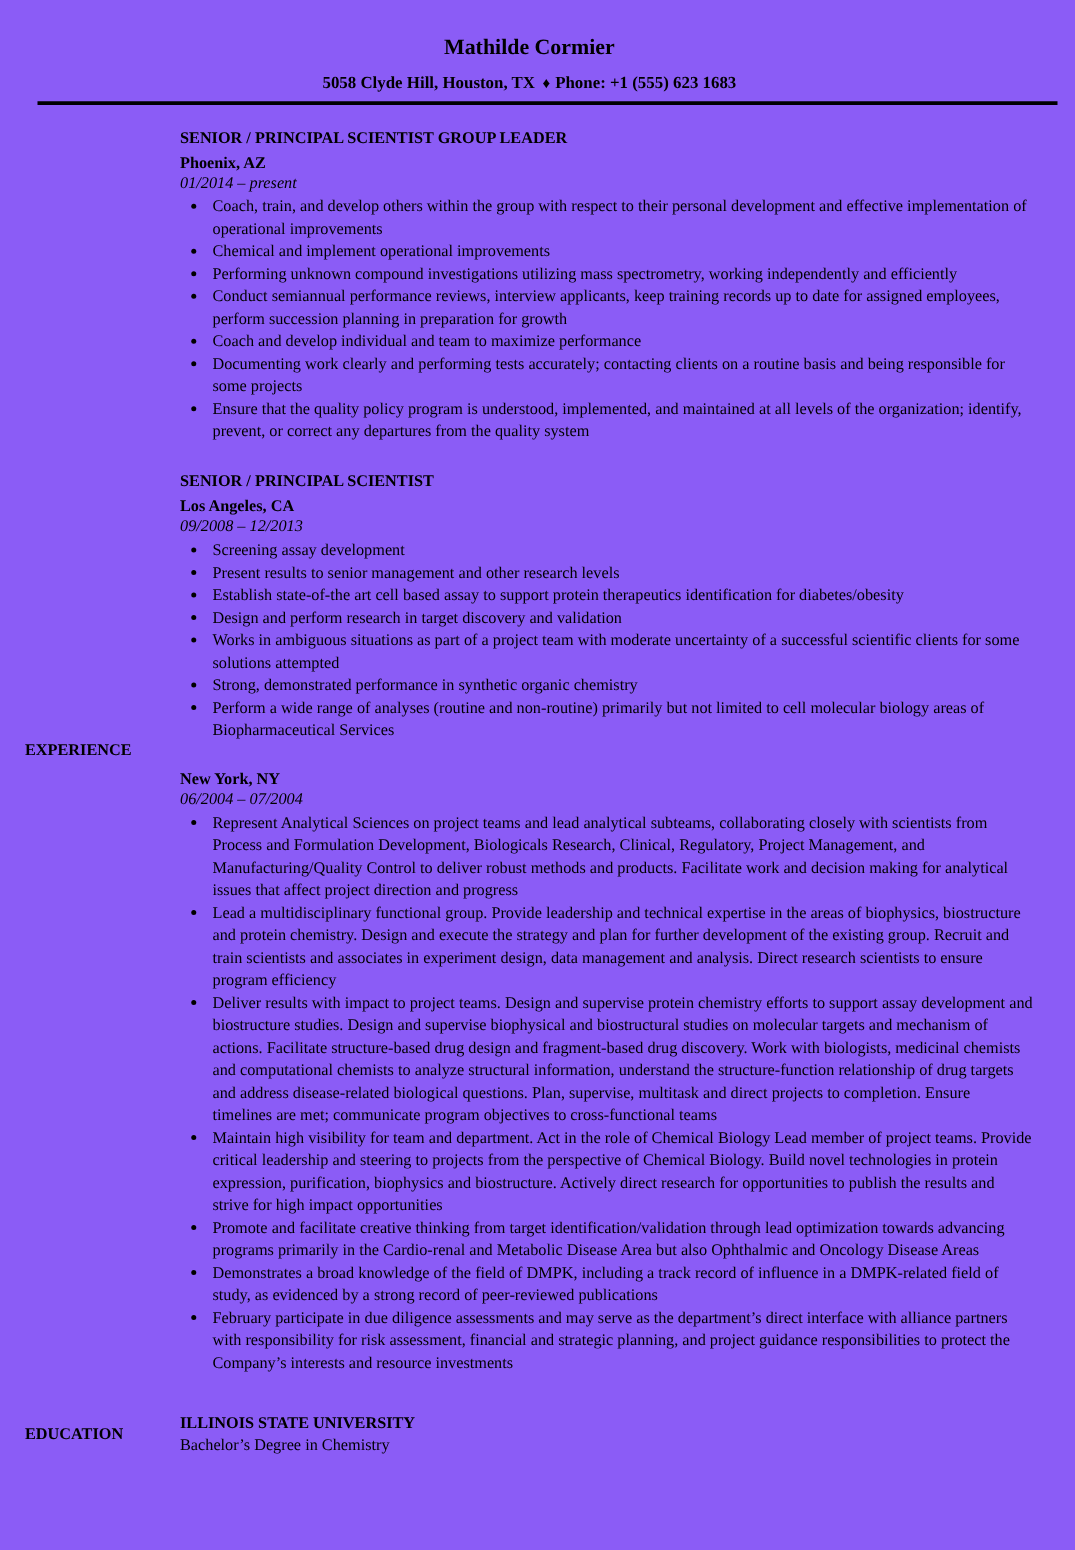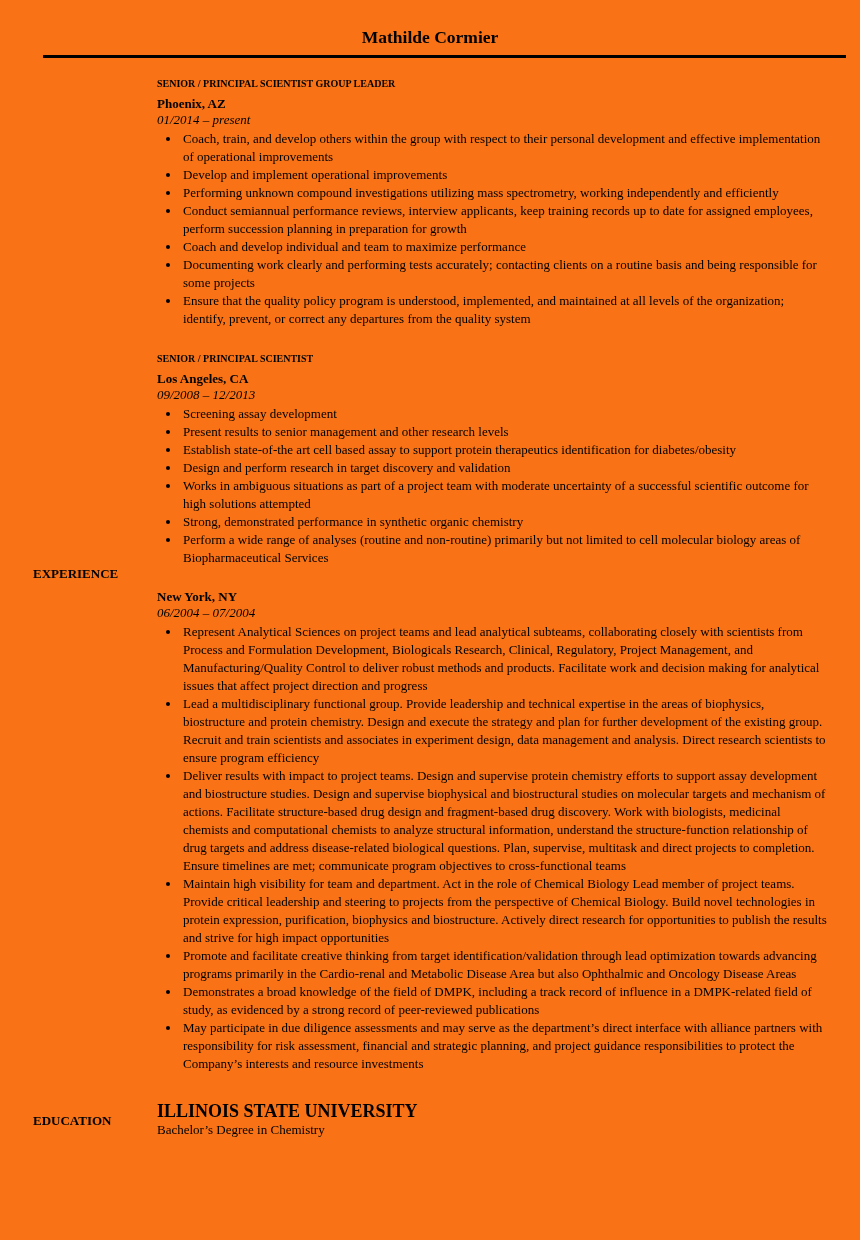--- a/index.html
+++ b/index.html
@@ -8,22 +8,22 @@
     width: 860px;
     height: 1240px;
     overflow: hidden;
     color: #000000;
     font-family: "Liberation Serif", "DejaVu Serif", serif;
     font-size: 13px;
   }
   .page {
     width: 860px;
     height: 1240px;
-    padding: 26px 33px 0 33px;
-    background: #f97316;
+    padding: 26px 33px 0 20px;
+    background: #8b5cf6;
   }
   
   .header { text-align: center; }
   .person-name {
     font-size: 17.5px;
     font-weight: bold;
     line-height: 22px;
   }
   .contact-line {
     margin-top: 10px;
@@ -54,21 +54,21 @@
     flex-shrink: 0;
     font-weight: bold;
     font-size: 13px;
     line-height: 17px;
   }
   .section-content { flex: 1; min-width: 0; }
   
   .job { margin-bottom: 22px; }
   .job:last-child { margin-bottom: 0; }
   .job-title {
-    font-size: 10px;
+    font-size: 13px;
     font-weight: bold;
     line-height: 17px;
     margin-bottom: 4px;
   }
   .job-location {
     font-weight: bold;
     line-height: 16px;
   }
   .job-dates {
     line-height: 16px;
@@ -79,84 +79,87 @@
     margin-top: 2px;
     padding-left: 24px;
     list-style-type: disc;
   }
   .job-bullets li {
     line-height: 18px;
     padding-left: 2px;
   }
   
   .school-name {
-    font-size: 18px;
+    font-size: 13px;
     font-weight: bold;
     line-height: 17px;
   }
   .degree {
     font-weight: normal;
     line-height: 18px;
     margin-top: 1px;
   }
 </style>
 </head>
 <body>
 
 <div class="page">
 
   <div class="header">
     <div class="person-name">Mathilde Cormier</div>
+    <div class="contact-line">
+      <span>5058 Clyde Hill, Houston, TX</span><span class="sep">♦</span><span>Phone: +1 (555) 623 1683</span>
+    </div>
     <div class="header-divider"></div>
   </div>
 
   <div class="section experience">
     <div class="section-label">EXPERIENCE</div>
     <div class="section-content">
   <div class="job">
     <div class="job-title">SENIOR / PRINCIPAL SCIENTIST GROUP LEADER</div>
     <div class="job-location">Phoenix, AZ</div>
     <div class="job-dates">01/2014 – present</div>
     <ul class="job-bullets">
             <li>Coach, train, and develop others within the group with respect to their personal development and effective implementation of operational improvements</li>
-            <li>Develop and implement operational improvements</li>
+            <li>Chemical and implement operational improvements</li>
             <li>Performing unknown compound investigations utilizing mass spectrometry, working independently and efficiently</li>
             <li>Conduct semiannual performance reviews, interview applicants, keep training records up to date for assigned employees, perform succession planning in preparation for growth</li>
             <li>Coach and develop individual and team to maximize performance</li>
             <li>Documenting work clearly and performing tests accurately; contacting clients on a routine basis and being responsible for some projects</li>
             <li>Ensure that the quality policy program is understood, implemented, and maintained at all levels of the organization; identify, prevent, or correct any departures from the quality system</li>
           </ul>
   </div>
 
   <div class="job">
     <div class="job-title">SENIOR / PRINCIPAL SCIENTIST</div>
     <div class="job-location">Los Angeles, CA</div>
     <div class="job-dates">09/2008 – 12/2013</div>
     <ul class="job-bullets">
             <li>Screening assay development</li>
             <li>Present results to senior management and other research levels</li>
             <li>Establish state-of-the art cell based assay to support protein therapeutics identification for diabetes/obesity</li>
             <li>Design and perform research in target discovery and validation</li>
-            <li>Works in ambiguous situations as part of a project team with moderate uncertainty of a successful scientific outcome for high solutions attempted</li>
+            <li>Works in ambiguous situations as part of a project team with moderate uncertainty of a successful scientific clients for some solutions attempted</li>
             <li>Strong, demonstrated performance in synthetic organic chemistry</li>
             <li>Perform a wide range of analyses (routine and non-routine) primarily but not limited to cell molecular biology areas of Biopharmaceutical Services</li>
           </ul>
   </div>
 
   <div class="job">
     <div class="job-location">New York, NY</div>
     <div class="job-dates">06/2004 – 07/2004</div>
     <ul class="job-bullets">
             <li>Represent Analytical Sciences on project teams and lead analytical subteams, collaborating closely with scientists from Process and Formulation Development, Biologicals Research, Clinical, Regulatory, Project Management, and Manufacturing/Quality Control to deliver robust methods and products. Facilitate work and decision making for analytical issues that affect project direction and progress</li>
             <li>Lead a multidisciplinary functional group. Provide leadership and technical expertise in the areas of biophysics, biostructure and protein chemistry. Design and execute the strategy and plan for further development of the existing group. Recruit and train scientists and associates in experiment design, data management and analysis. Direct research scientists to ensure program efficiency</li>
             <li>Deliver results with impact to project teams. Design and supervise protein chemistry efforts to support assay development and biostructure studies. Design and supervise biophysical and biostructural studies on molecular targets and mechanism of actions. Facilitate structure-based drug design and fragment-based drug discovery. Work with biologists, medicinal chemists and computational chemists to analyze structural information, understand the structure-function relationship of drug targets and address disease-related biological questions. Plan, supervise, multitask and direct projects to completion. Ensure timelines are met; communicate program objectives to cross-functional teams</li>
             <li>Maintain high visibility for team and department. Act in the role of Chemical Biology Lead member of project teams. Provide critical leadership and steering to projects from the perspective of Chemical Biology. Build novel technologies in protein expression, purification, biophysics and biostructure. Actively direct research for opportunities to publish the results and strive for high impact opportunities</li>
             <li>Promote and facilitate creative thinking from target identification/validation through lead optimization towards advancing programs primarily in the Cardio-renal and Metabolic Disease Area but also Ophthalmic and Oncology Disease Areas</li>
             <li>Demonstrates a broad knowledge of the field of DMPK, including a track record of influence in a DMPK-related field of study, as evidenced by a strong record of peer-reviewed publications</li>
-            <li>May participate in due diligence assessments and may serve as the department’s direct interface with alliance partners with responsibility for risk assessment, financial and strategic planning, and project guidance responsibilities to protect the Company’s interests and resource investments</li>
+            <li>February participate in due diligence assessments and may serve as the department’s direct interface with alliance partners with responsibility for risk assessment, financial and strategic planning, and project guidance responsibilities to protect the Company’s interests and resource investments</li>
           </ul>
   </div>
 </div>
   </div>
 
   <div class="section education">
     <div class="section-label">EDUCATION</div>
     <div class="section-content">
       <div class="school-name">ILLINOIS STATE UNIVERSITY</div>
       <div class="degree">Bachelor’s Degree in Chemistry</div>

